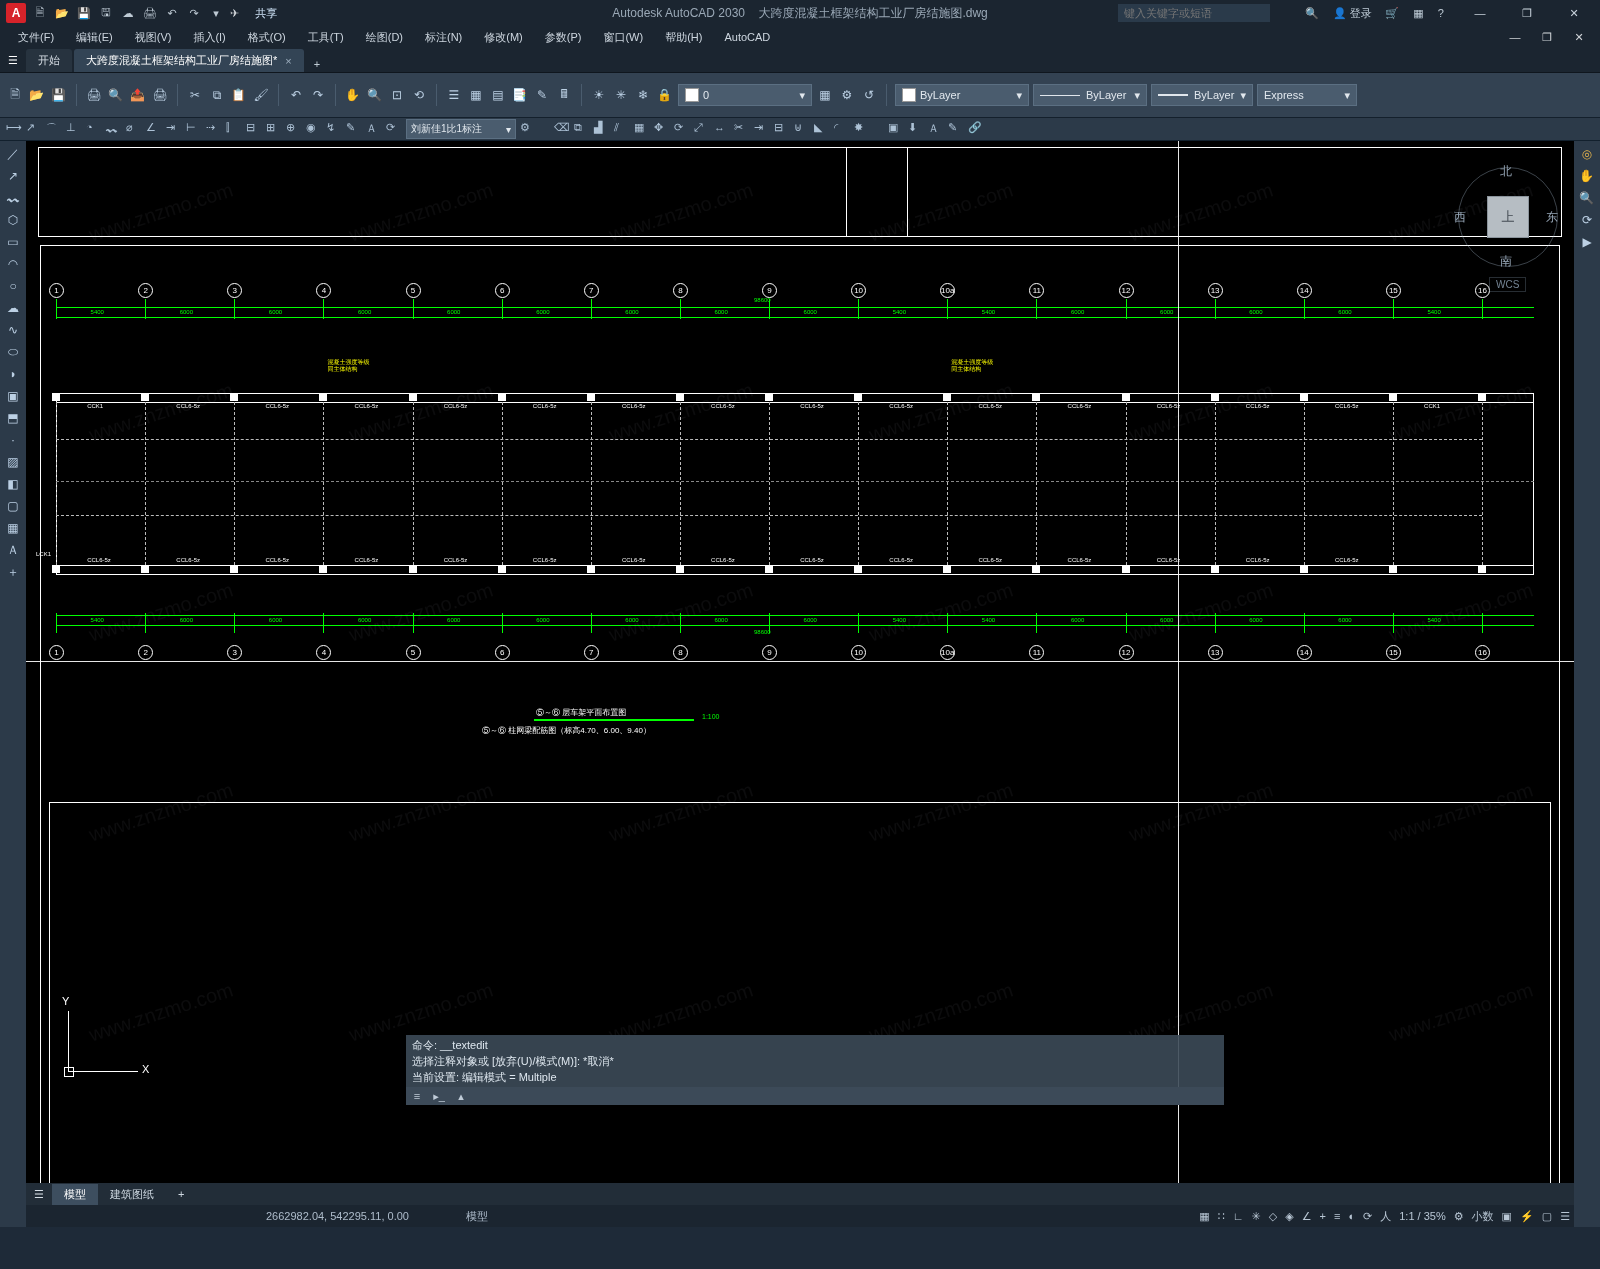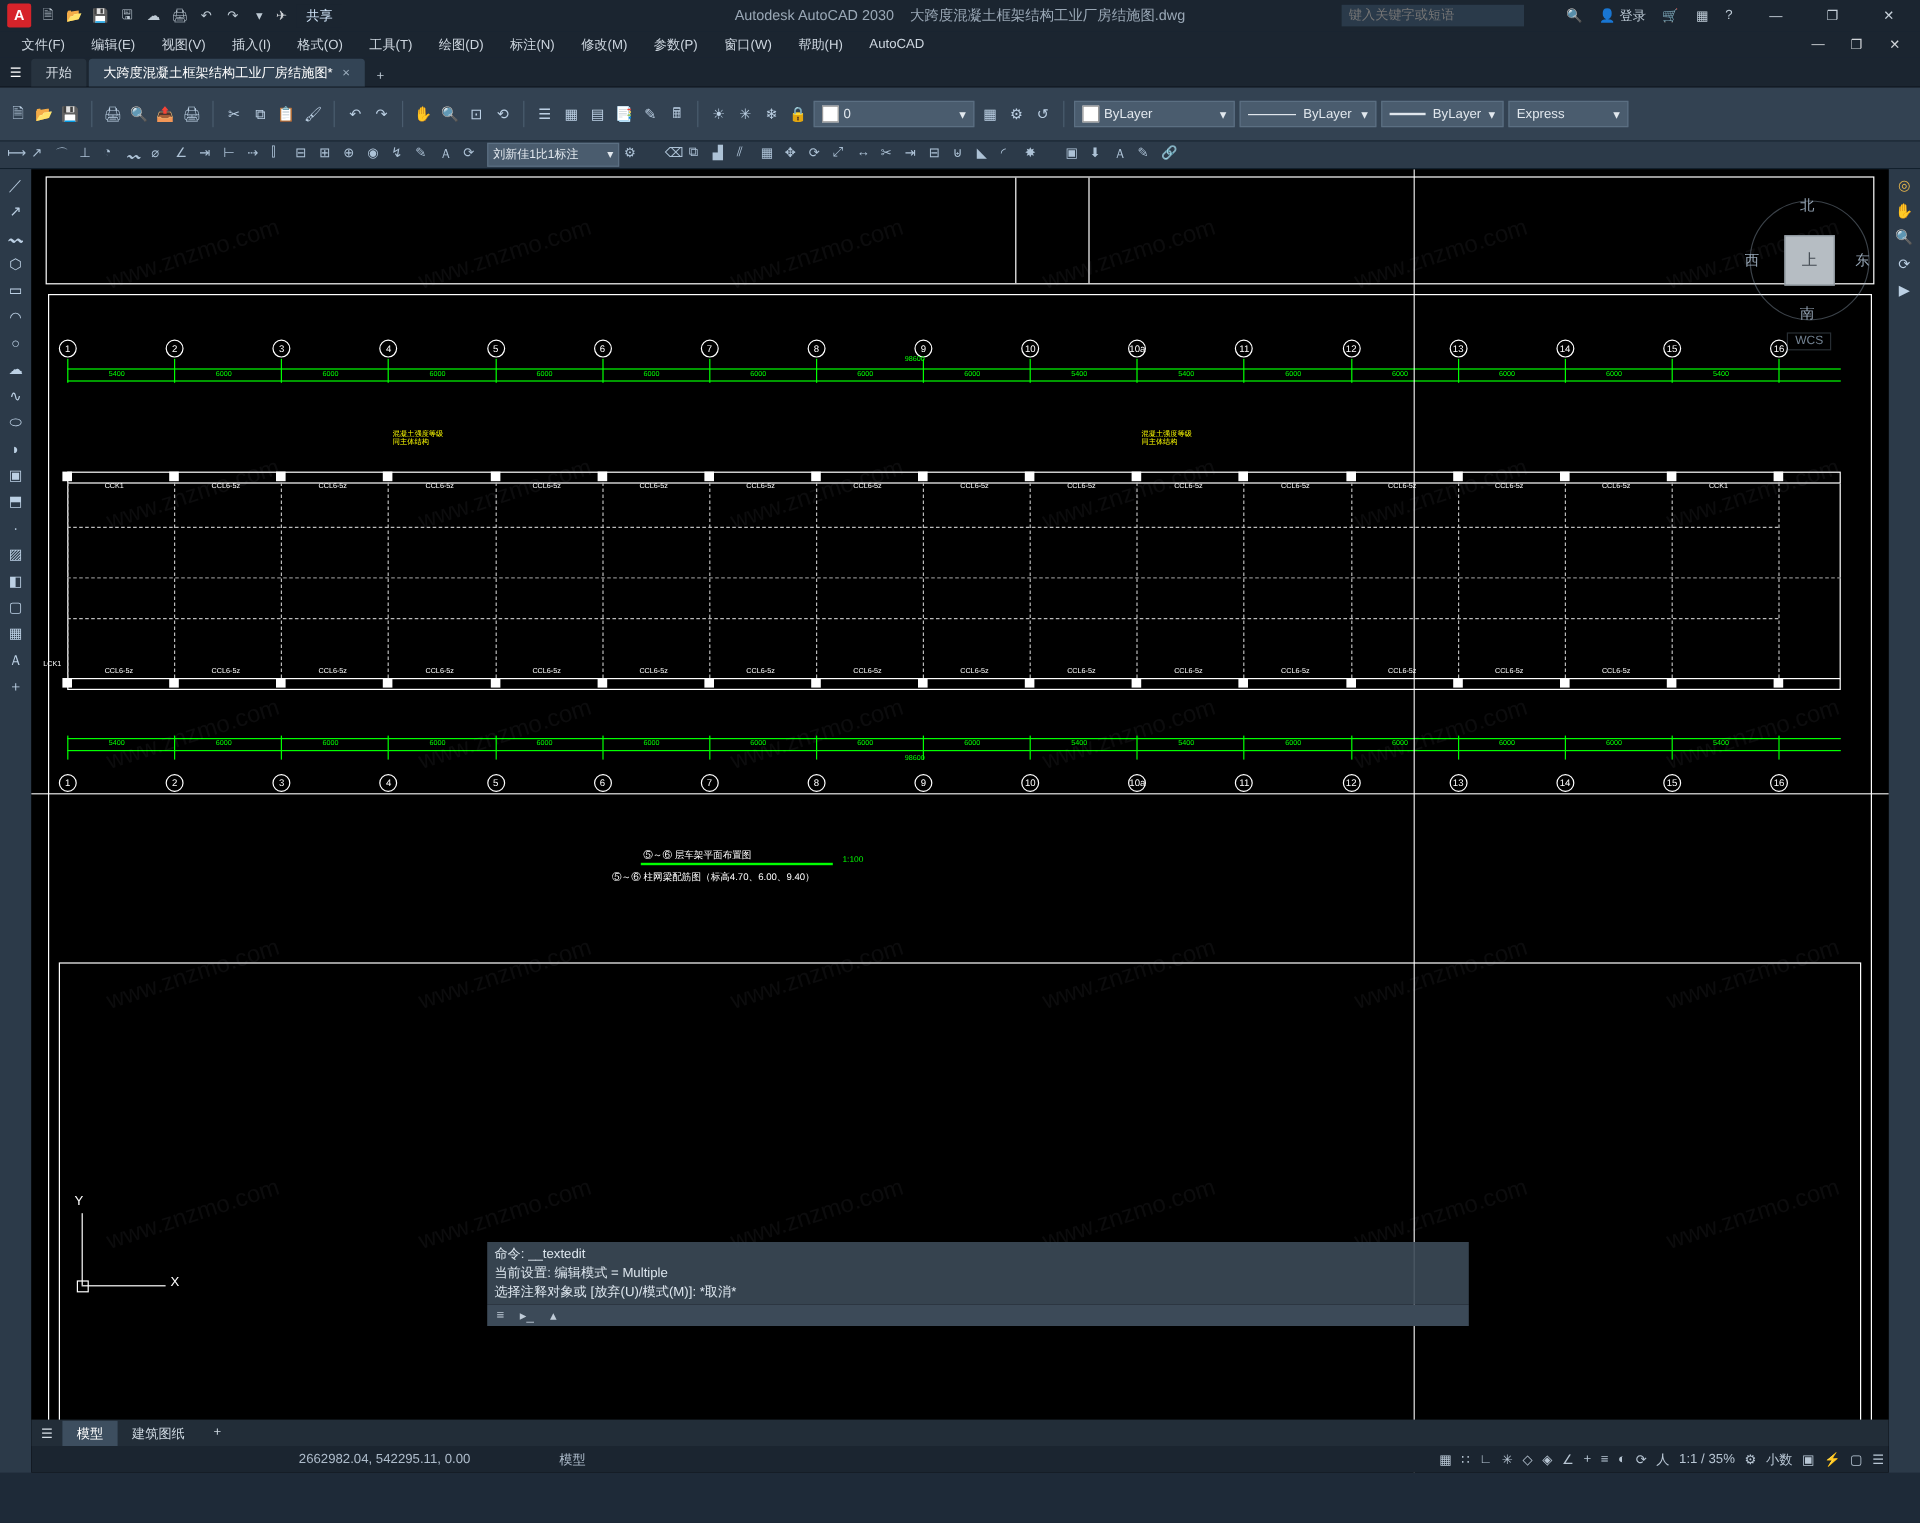--- a/index.html
+++ b/index.html
@@ -66,21 +66,21 @@
 .wmid{position:absolute;right:22px;bottom:6px;color:rgba(235,240,245,.15);font-size:20px;pointer-events:none}
 .cmdline{position:absolute;left:380px;right:350px;bottom:140px;background:rgba(60,74,88,.9);color:#dde6ee;font-size:11px;padding:2px 6px;line-height:16px}
 .cmdinput{position:absolute;left:380px;right:350px;bottom:122px;height:18px;background:#3c4a58;display:flex;align-items:center}
 .cmdinput input{flex:1;background:transparent;border:none;color:#c9d5e0;font-size:11px;padding:0 6px;font-style:italic}
 .cmdinput .cmdic{width:22px;text-align:center;color:#c0ccd8}
 .layout-tabs{position:absolute;left:0;bottom:22px;height:22px;background:#222d38;display:flex;align-items:center;width:100%}
 .layout-tabs .hamb2{width:26px;text-align:center;color:#d6dee6}
 .layout-tabs .lt{padding:3px 12px;color:#cfd9e2}
 .layout-tabs .lt.active{background:#3d4e5f;color:#fff}
 .statusbar{position:absolute;left:0;right:0;bottom:0;height:22px;background:#1b2530;display:flex;align-items:center;color:#aebccb;font-size:11px}
-.statusbar .coords{padding:0 10px;color:#aebccb;position:absolute;left:213px}
+.statusbar .coords{padding:0 10px;color:#aebccb;position:absolute;left:230px}
 .statusbar .sright{position:absolute;right:4px;display:flex;align-items:center;gap:8px}
 .statusbar .sic{color:#b8c6d4}
 .layersel{width:120px}
 .ltsel{width:100px}
 .lwsel{width:88px}
 .colorsel{width:86px}
 .sw{width:12px;height:12px;display:inline-block;border:1px solid #999;margin-right:4px}
 </style>
 </head>
 <body>
@@ -326,21 +326,21 @@
 
     </div>
     <div class="crosshair-h"></div>
     <div class="crosshair-v"></div>
 
     <div id="axes-holder"></div>
 
     <div class="title-note" style="left:510px;top:566px">⑤～⑥ 层车架平面布置图</div>
     <div class="title-line" style="left:508px;top:578px;width:160px"></div>
     <div class="title-note" style="left:676px;top:572px;color:#0f0;font-size:7px">1:100</div>
-    <div class="title-note" style="left:484px;top:584px">⑤～⑥ 柱网梁配筋图（标高4.70、6.00、9.40）</div>
+    <div class="title-note" style="left:456px;top:584px">⑤～⑥ 柱网梁配筋图（标高4.70、6.00、9.40）</div>
 
     <div class="ucs">
       <div class="yaxis"></div>
         <div class="xaxis"></div>
         <div class="sq"></div>
       <span style="position:absolute;left:6px;top:-76px">Y</span>
       <span style="position:absolute;left:86px;top:-8px">X</span>
     </div>
 
     <div id="wms">
@@ -372,22 +372,22 @@
         <div class="wm" style="left: 320px; top: 860px;">www.znzmo.com</div>
         <div class="wm" style="left: 580px; top: 860px;">www.znzmo.com</div>
         <div class="wm" style="left: 840px; top: 860px;">www.znzmo.com</div>
         <div class="wm" style="left: 1100px; top: 860px;">www.znzmo.com</div>
         <div class="wm" style="left: 1360px; top: 860px;">www.znzmo.com</div>
       </div>
     <div class="wmid">ID：1180819323</div>
 
     <div class="cmdline">
       <div>命令: __textedit</div>
+      <div>选择注释对象或 [放弃(U)/模式(M)]: *取消*</div>
       <div>当前设置: 编辑模式 = Multiple</div>
-      <div>选择注释对象或 [放弃(U)/模式(M)]: *取消*</div>
     </div>
     <div class="cmdinput">
       <span class="cmdic">≡</span>
       <span class="cmdic">▸_</span>
       <span class="cmdic">▴</span>
     </div>
 
     <div class="layout-tabs">
       <span class="hamb2">☰</span>
       <span class="lt active">模型</span>

